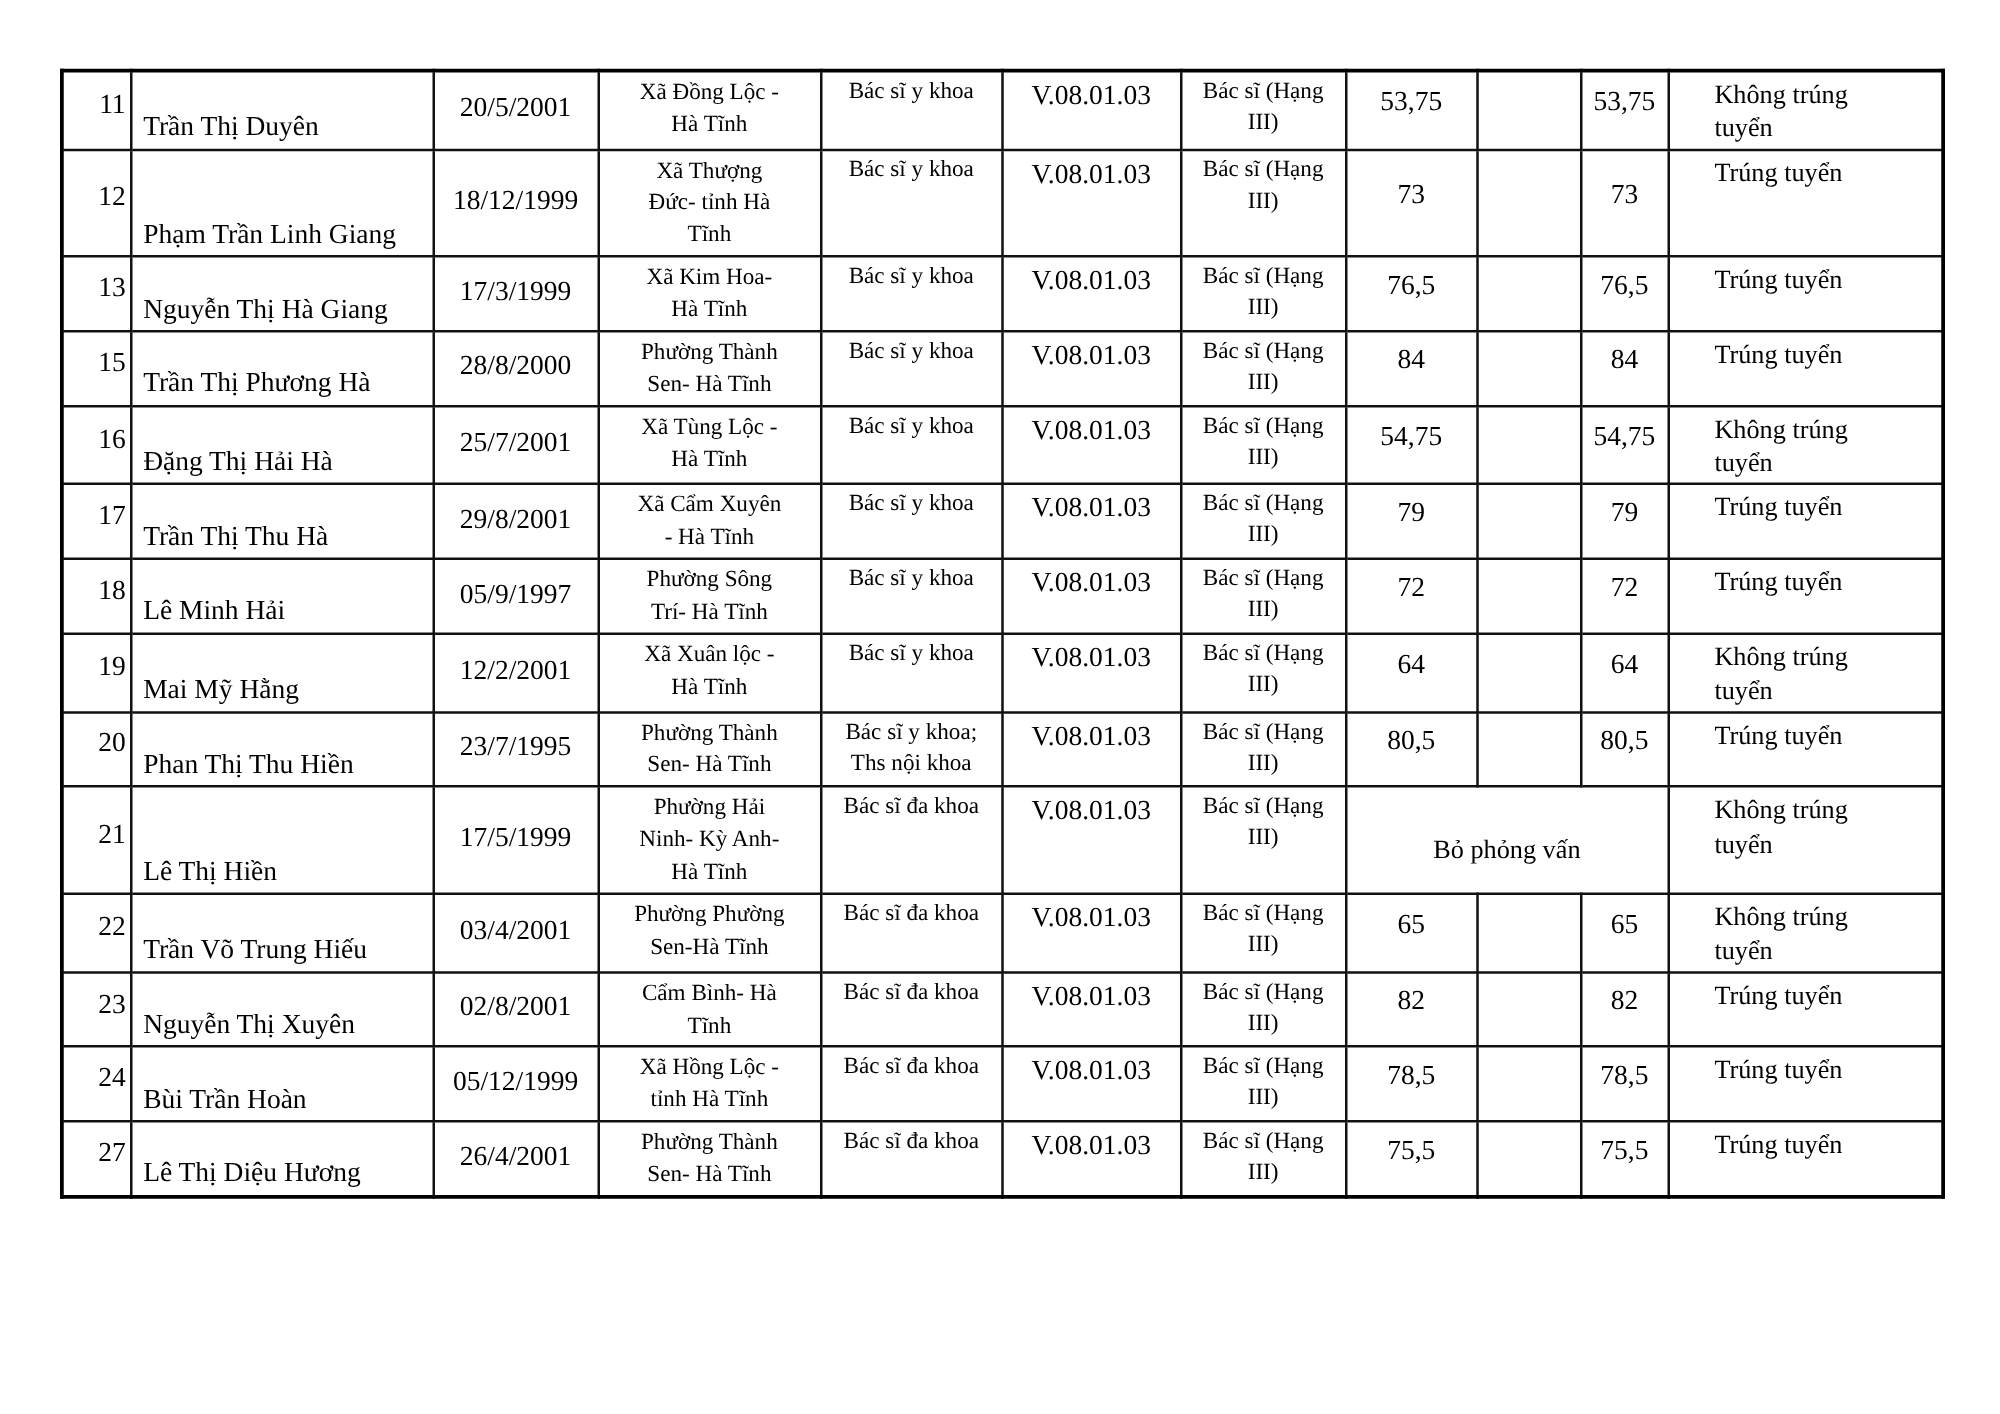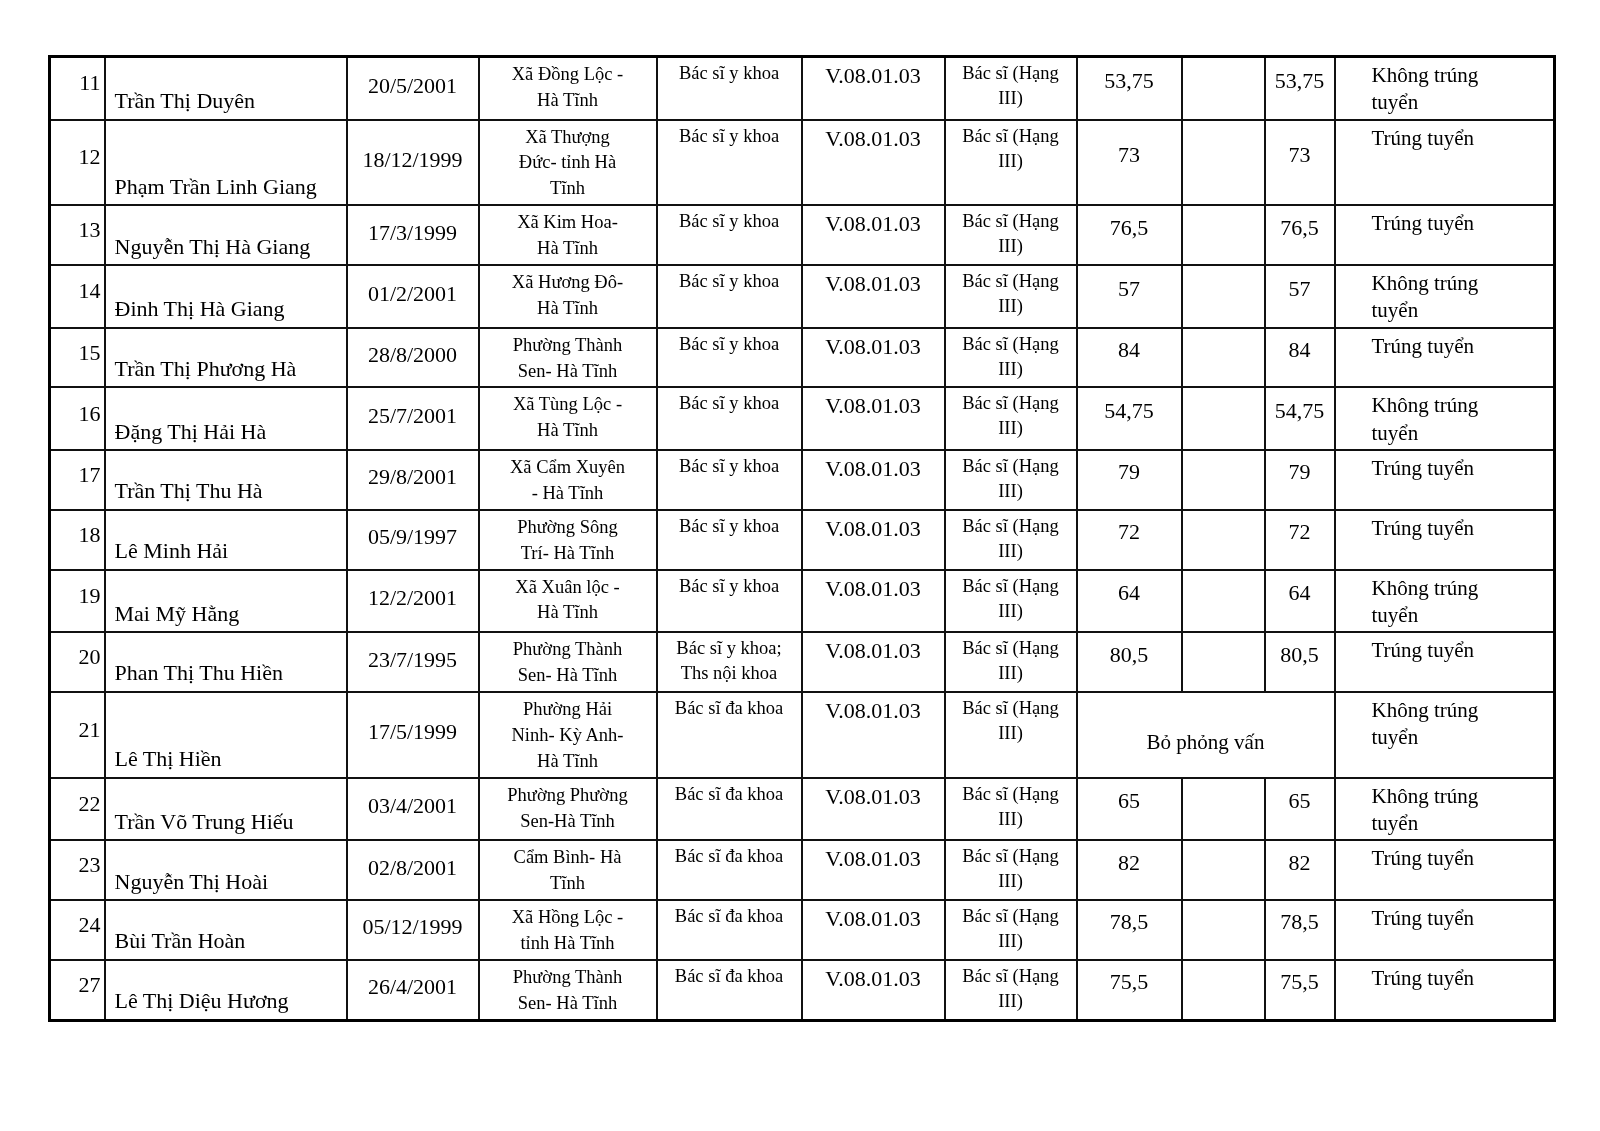--- a/index.html
+++ b/index.html
@@ -150,33 +150,20 @@
           <td class="c-addr">Xã Kim Hoa- Hà Tĩnh</td>
           <td class="c-deg">Bác sĩ y khoa</td>
           <td class="c-code">V.08.01.03</td>
           <td class="c-pos">Bác sĩ (Hạng III)</td>
           <td class="c-s1">76,5</td>
           <td class="c-mid"></td>
           <td class="c-s2">76,5</td>
           <td class="c-res">Trúng tuyển</td>
         </tr>
         <tr>
-          <td class="c-stt">14</td>
-          <td class="c-name">Đinh Thị Hà Giang</td>
-          <td class="c-dob">01/2/2001</td>
-          <td class="c-addr">Xã Hương Đô- Hà Tĩnh</td>
-          <td class="c-deg">Bác sĩ y khoa</td>
-          <td class="c-code">V.08.01.03</td>
-          <td class="c-pos">Bác sĩ (Hạng III)</td>
-          <td class="c-s1">57</td>
-          <td class="c-mid"></td>
-          <td class="c-s2">57</td>
-          <td class="c-res">Không trúng tuyển</td>
-        </tr>
-        <tr>
           <td class="c-stt">15</td>
           <td class="c-name">Trần Thị Phương Hà</td>
           <td class="c-dob">28/8/2000</td>
           <td class="c-addr">Phường Thành Sen- Hà Tĩnh</td>
           <td class="c-deg">Bác sĩ y khoa</td>
           <td class="c-code">V.08.01.03</td>
           <td class="c-pos">Bác sĩ (Hạng III)</td>
           <td class="c-s1">84</td>
           <td class="c-mid"></td>
           <td class="c-s2">84</td>
@@ -266,21 +253,21 @@
           <td class="c-deg">Bác sĩ đa khoa</td>
           <td class="c-code">V.08.01.03</td>
           <td class="c-pos">Bác sĩ (Hạng III)</td>
           <td class="c-s1">65</td>
           <td class="c-mid"></td>
           <td class="c-s2">65</td>
           <td class="c-res">Không trúng tuyển</td>
         </tr>
         <tr>
           <td class="c-stt">23</td>
-          <td class="c-name">Nguyễn Thị Hoài</td>
+          <td class="c-name">Nguyễn Thị Xuyên</td>
           <td class="c-dob">02/8/2001</td>
           <td class="c-addr">Cẩm Bình- Hà Tĩnh</td>
           <td class="c-deg">Bác sĩ đa khoa</td>
           <td class="c-code">V.08.01.03</td>
           <td class="c-pos">Bác sĩ (Hạng III)</td>
           <td class="c-s1">82</td>
           <td class="c-mid"></td>
           <td class="c-s2">82</td>
           <td class="c-res">Trúng tuyển</td>
         </tr>

